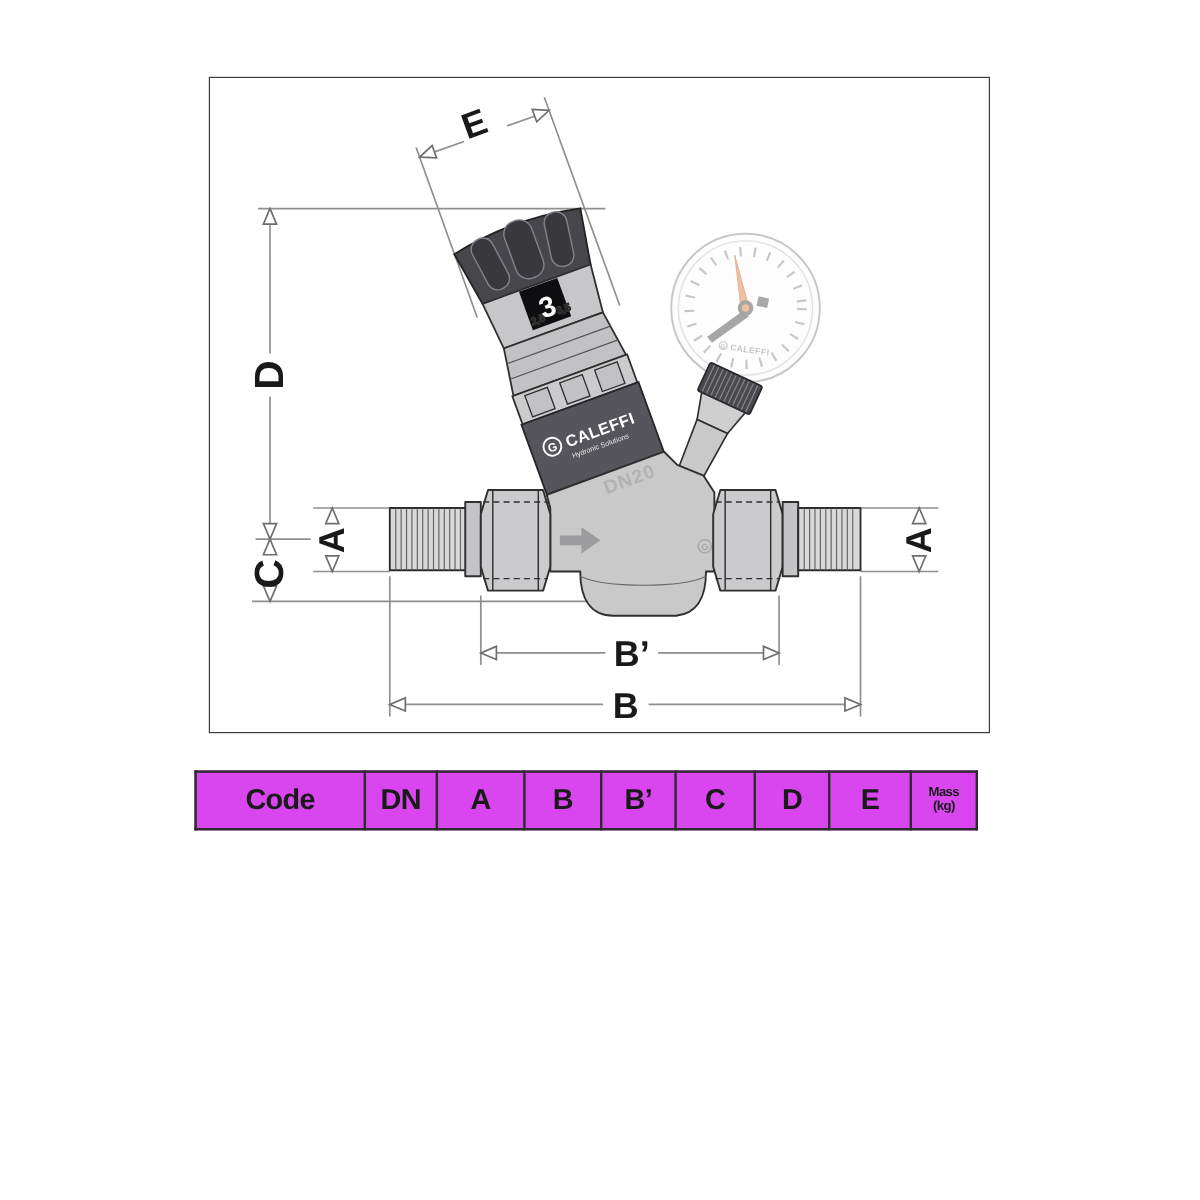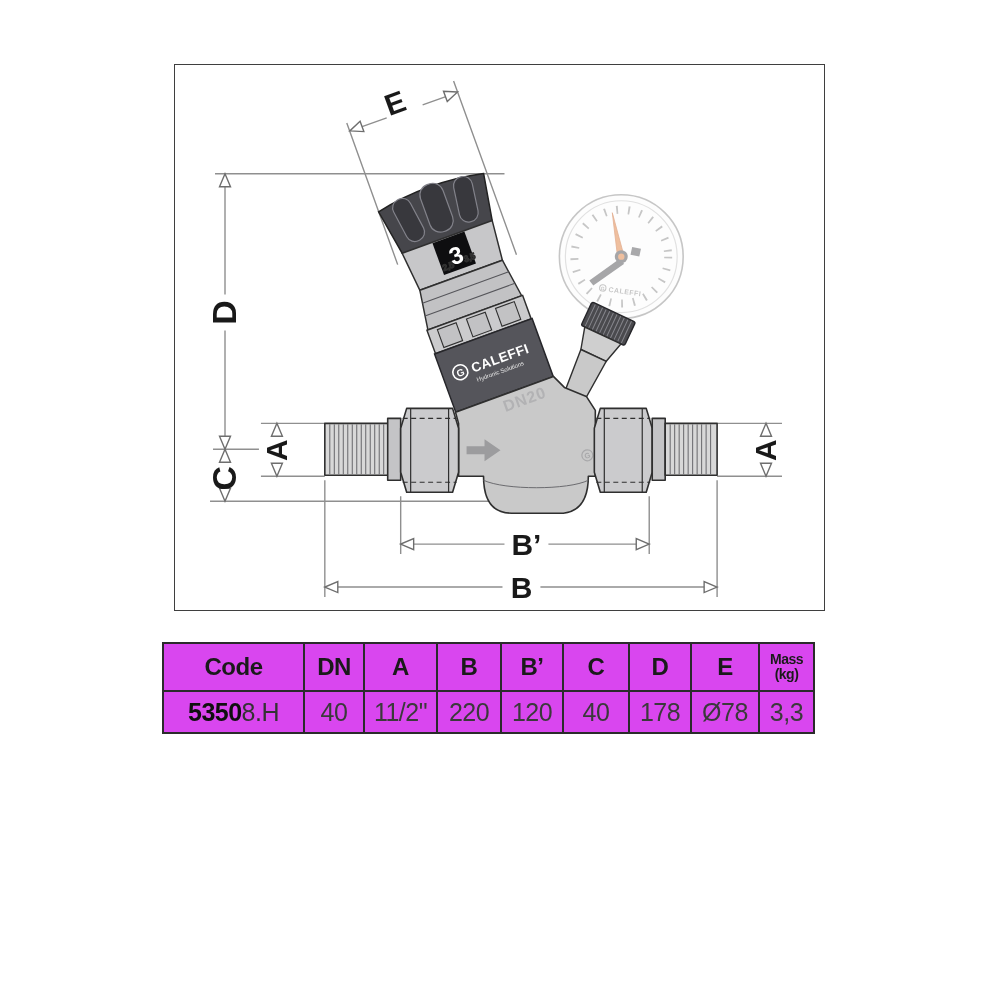--- a/index.html
+++ b/index.html
@@ -7,21 +7,21 @@
           font-family:"Liberation Sans",sans-serif;}
   .frame{position:absolute;left:174px;top:64px;width:651px;height:547px;
          border:1.5px solid #3f3f3f;box-sizing:border-box;background:#fff;}
   .frame svg{display:block;width:100%;height:100%;}
 
   table.spec{position:absolute;left:162px;top:642px;width:651px;border-collapse:collapse;
              table-layout:fixed;background:#d946ef;}
   table.spec th,table.spec td{border:2px solid #2b2b2b;text-align:center;vertical-align:middle;
              padding:0;overflow:hidden;white-space:nowrap;}
   table.spec th{height:46px;font-size:24px;font-weight:bold;color:#1a1a1a;letter-spacing:-0.5px;}
-  table.spec th.mass{font-size:14px;line-height:1.05;}
+  table.spec th.mass{font-size:11px;line-height:1.05;}
   table.spec td{height:40px;font-size:25px;font-weight:400;color:#3a3a3a;letter-spacing:-0.5px;}
   table.spec td.code b{font-weight:bold;color:#0f0f0f;}
   table.spec td.code span{font-weight:400;color:#333;}
 
   text{font-family:"Liberation Sans",sans-serif;}
   .dimlbl{font-weight:bold;fill:#191919;}
 </style>
 </head>
 <body>
 
@@ -176,27 +176,16 @@
           <th>C</th>
           <th>D</th>
           <th>E</th>
           <th class="mass">
             <div>Mass</div>
             <div>(kg)</div>
           </th>
         </tr>
     </thead>
     <tbody>
-        <tr>
-          <td class="code"><b>5350</b><span>8.H</span></td>
-          <td>40</td>
-          <td>11/2"</td>
-          <td>220</td>
-          <td>120</td>
-          <td>40</td>
-          <td>178</td>
-          <td>Ø78</td>
-          <td>3,3</td>
-        </tr>
       </tbody>
   </table>
 
 </div>
 
 </body></html>

